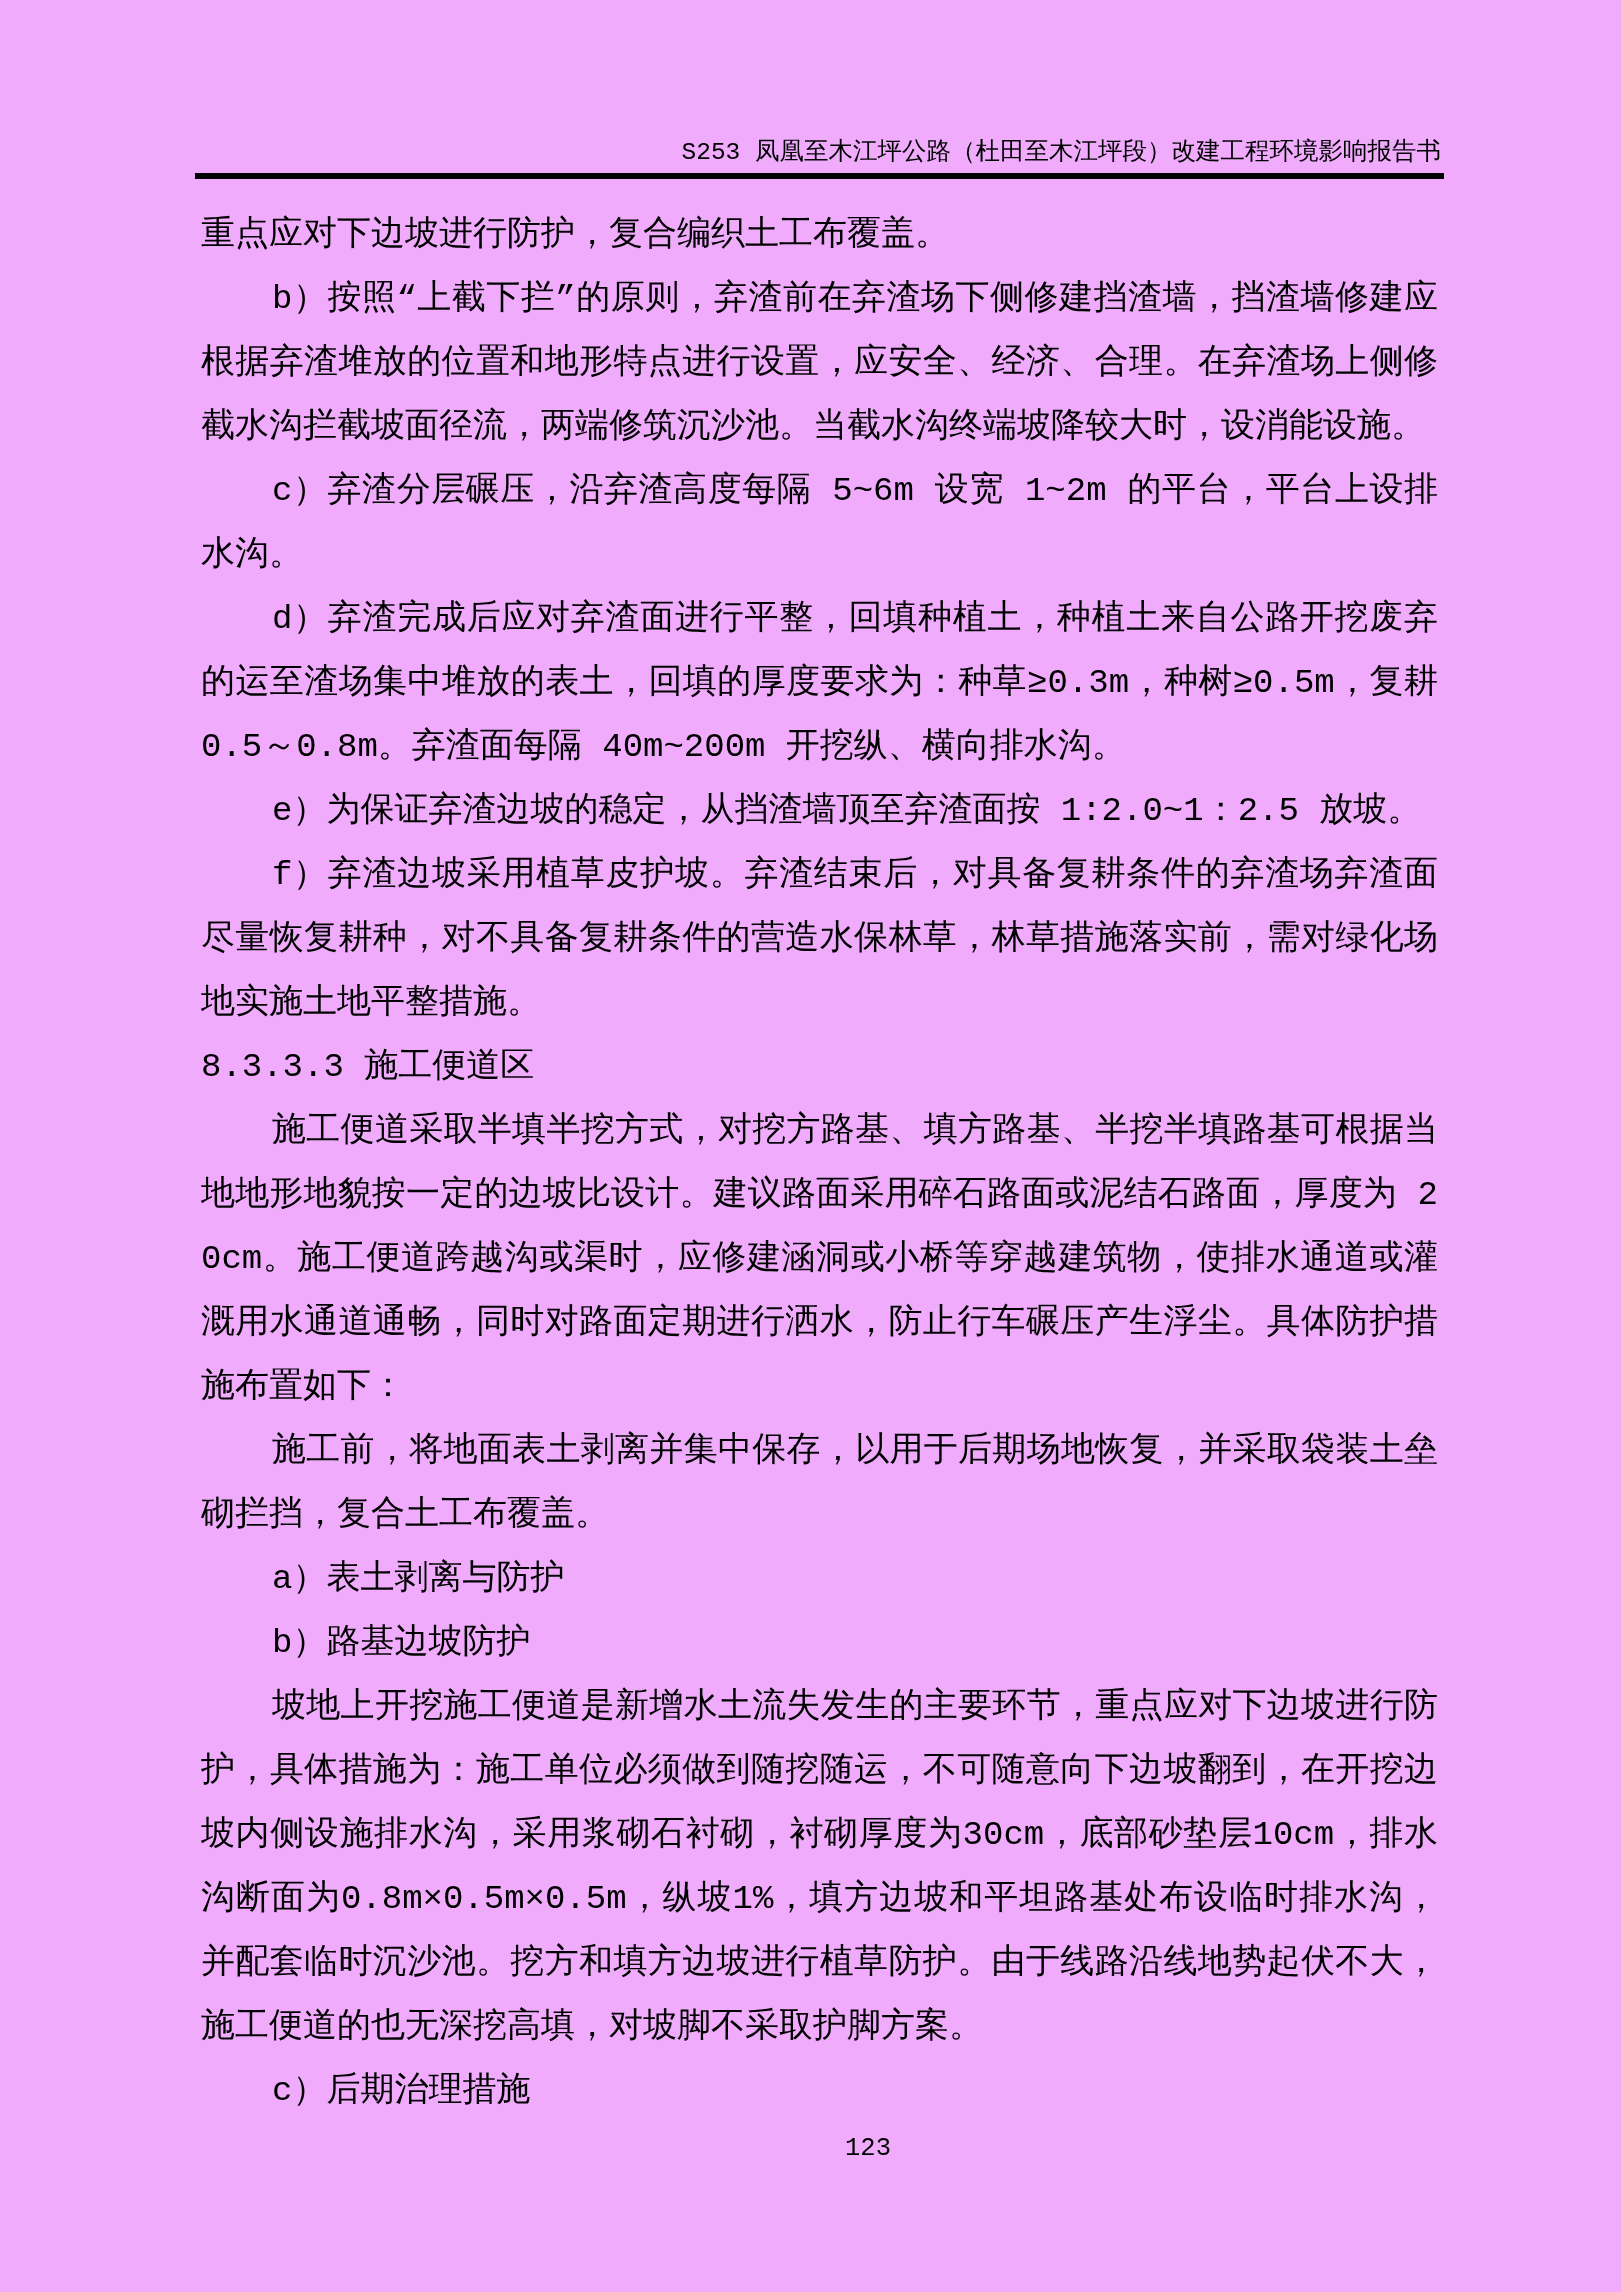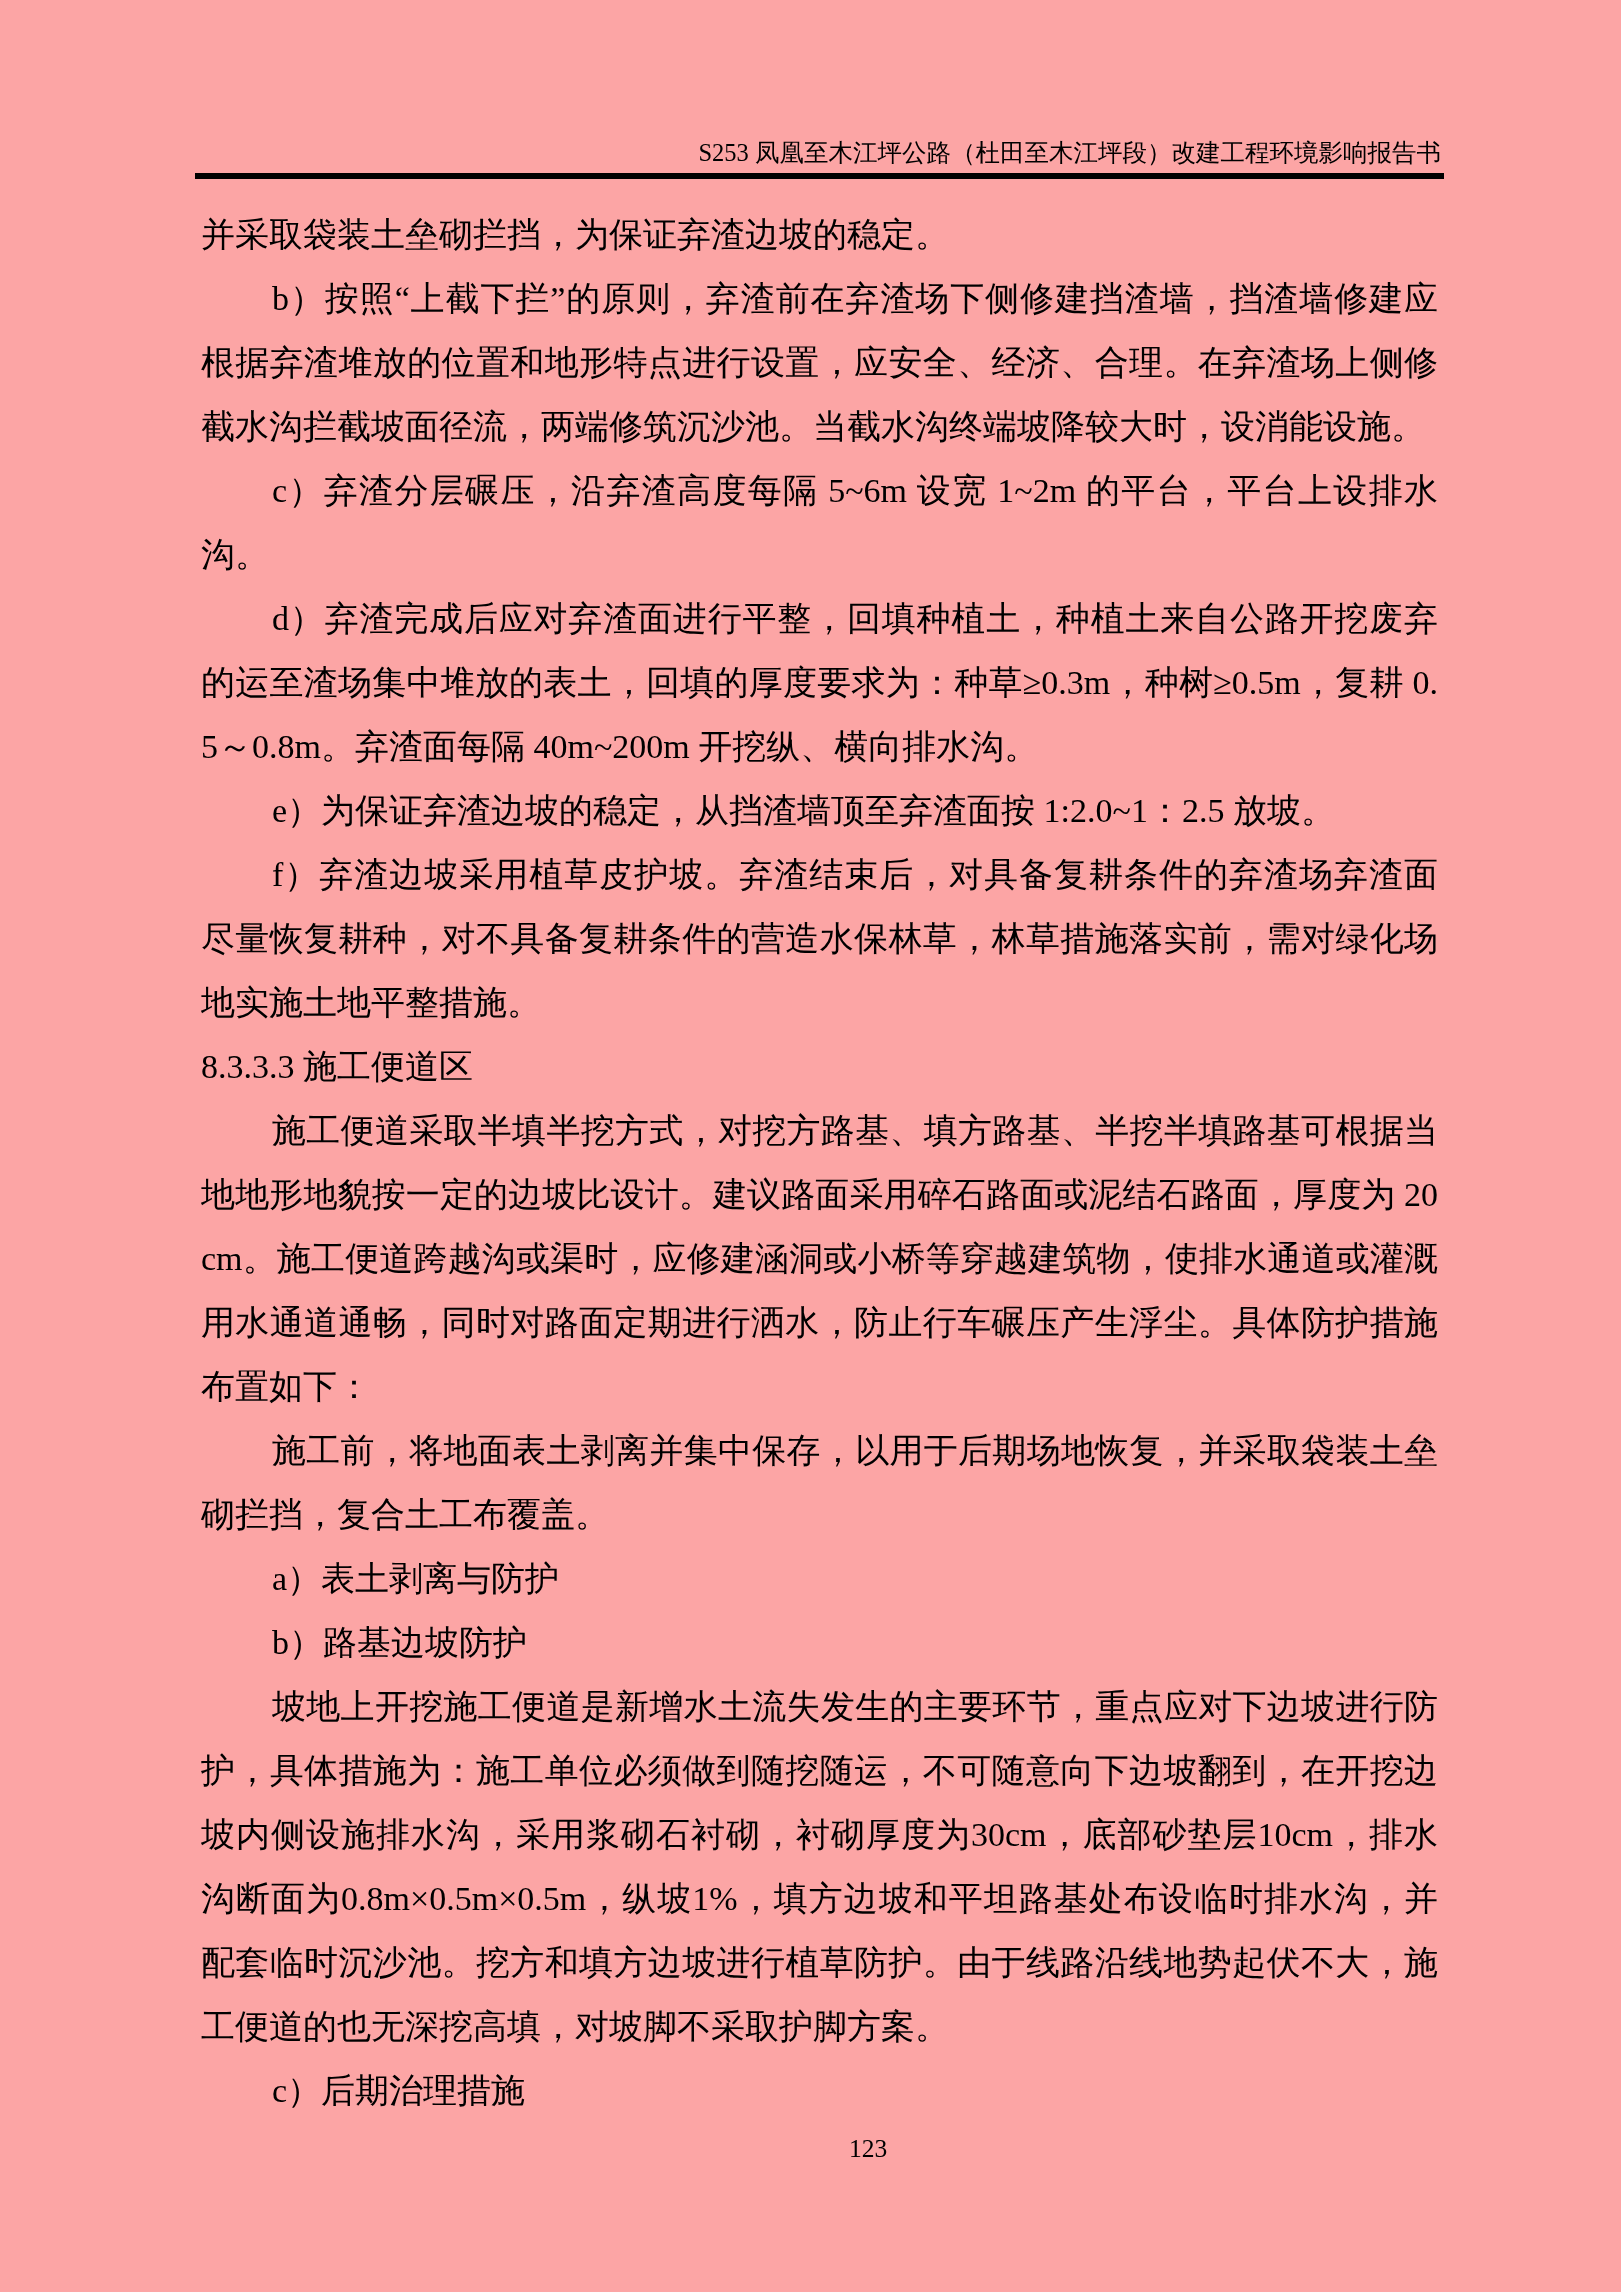--- a/index.html
+++ b/index.html
@@ -1,22 +1,22 @@
 <!DOCTYPE html>
 <html><head>
 <meta charset="utf-8">
 <style>
   html, body { margin: 0; padding: 0; background: #ffffff; }
   .page {
     position: relative;
     width: 1621px;
     height: 2293px;
-    background: #fca5a5;
+    background: #f0abfc;
     color: #000000;
-    font-family: Liberation Serif, serif;
+    font-family: Liberation Mono, monospace;
     overflow: hidden;
   }
   .header-title {
     position: absolute;
     top: 138px;
     right: 180px;
     font-size: 24.5px;
     line-height: 29px;
     white-space: nowrap;
     color: #000000;
@@ -56,21 +56,21 @@
 </head>
 <body>
 
 <div class="page">
 
   <div class="header-title">S253 凤凰至木江坪公路（杜田至木江坪段）改建工程环境影响报告书</div>
 
   <div class="header-rule"></div>
 
   <div class="doc-body">
-    <p class="para flush">并采取袋装土垒砌拦挡，为保证弃渣边坡的稳定。</p>
+    <p class="para flush">重点应对下边坡进行防护，复合编织土工布覆盖。</p>
     <p class="para">b）按照“上截下拦”的原则，弃渣前在弃渣场下侧修建挡渣墙，挡渣墙修建应根据弃渣堆放的位置和地形特点进行设置，应安全、经济、合理。在弃渣场上侧修截水沟拦截坡面径流，两端修筑沉沙池。当截水沟终端坡降较大时，设消能设施。</p>
     <p class="para">c）弃渣分层碾压，沿弃渣高度每隔 5~6m 设宽 1~2m 的平台，平台上设排水沟。</p>
     <p class="para">d）弃渣完成后应对弃渣面进行平整，回填种植土，种植土来自公路开挖废弃的运至渣场集中堆放的表土，回填的厚度要求为：种草≥0.3m，种树≥0.5m，复耕 0.5～0.8m。弃渣面每隔 40m~200m 开挖纵、横向排水沟。</p>
     <p class="para">e）为保证弃渣边坡的稳定，从挡渣墙顶至弃渣面按 1:2.0~1：2.5 放坡。</p>
     <p class="para">f）弃渣边坡采用植草皮护坡。弃渣结束后，对具备复耕条件的弃渣场弃渣面尽量恢复耕种，对不具备复耕条件的营造水保林草，林草措施落实前，需对绿化场地实施土地平整措施。</p>
     <p class="para flush">8.3.3.3  施工便道区</p>
     <p class="para">施工便道采取半填半挖方式，对挖方路基、填方路基、半挖半填路基可根据当地地形地貌按一定的边坡比设计。建议路面采用碎石路面或泥结石路面，厚度为 20cm。施工便道跨越沟或渠时，应修建涵洞或小桥等穿越建筑物，使排水通道或灌溉用水通道通畅，同时对路面定期进行洒水，防止行车碾压产生浮尘。具体防护措施布置如下：</p>
     <p class="para">施工前，将地面表土剥离并集中保存，以用于后期场地恢复，并采取袋装土垒砌拦挡，复合土工布覆盖。</p>
     <p class="para">a）表土剥离与防护</p>
     <p class="para">b）路基边坡防护</p>

